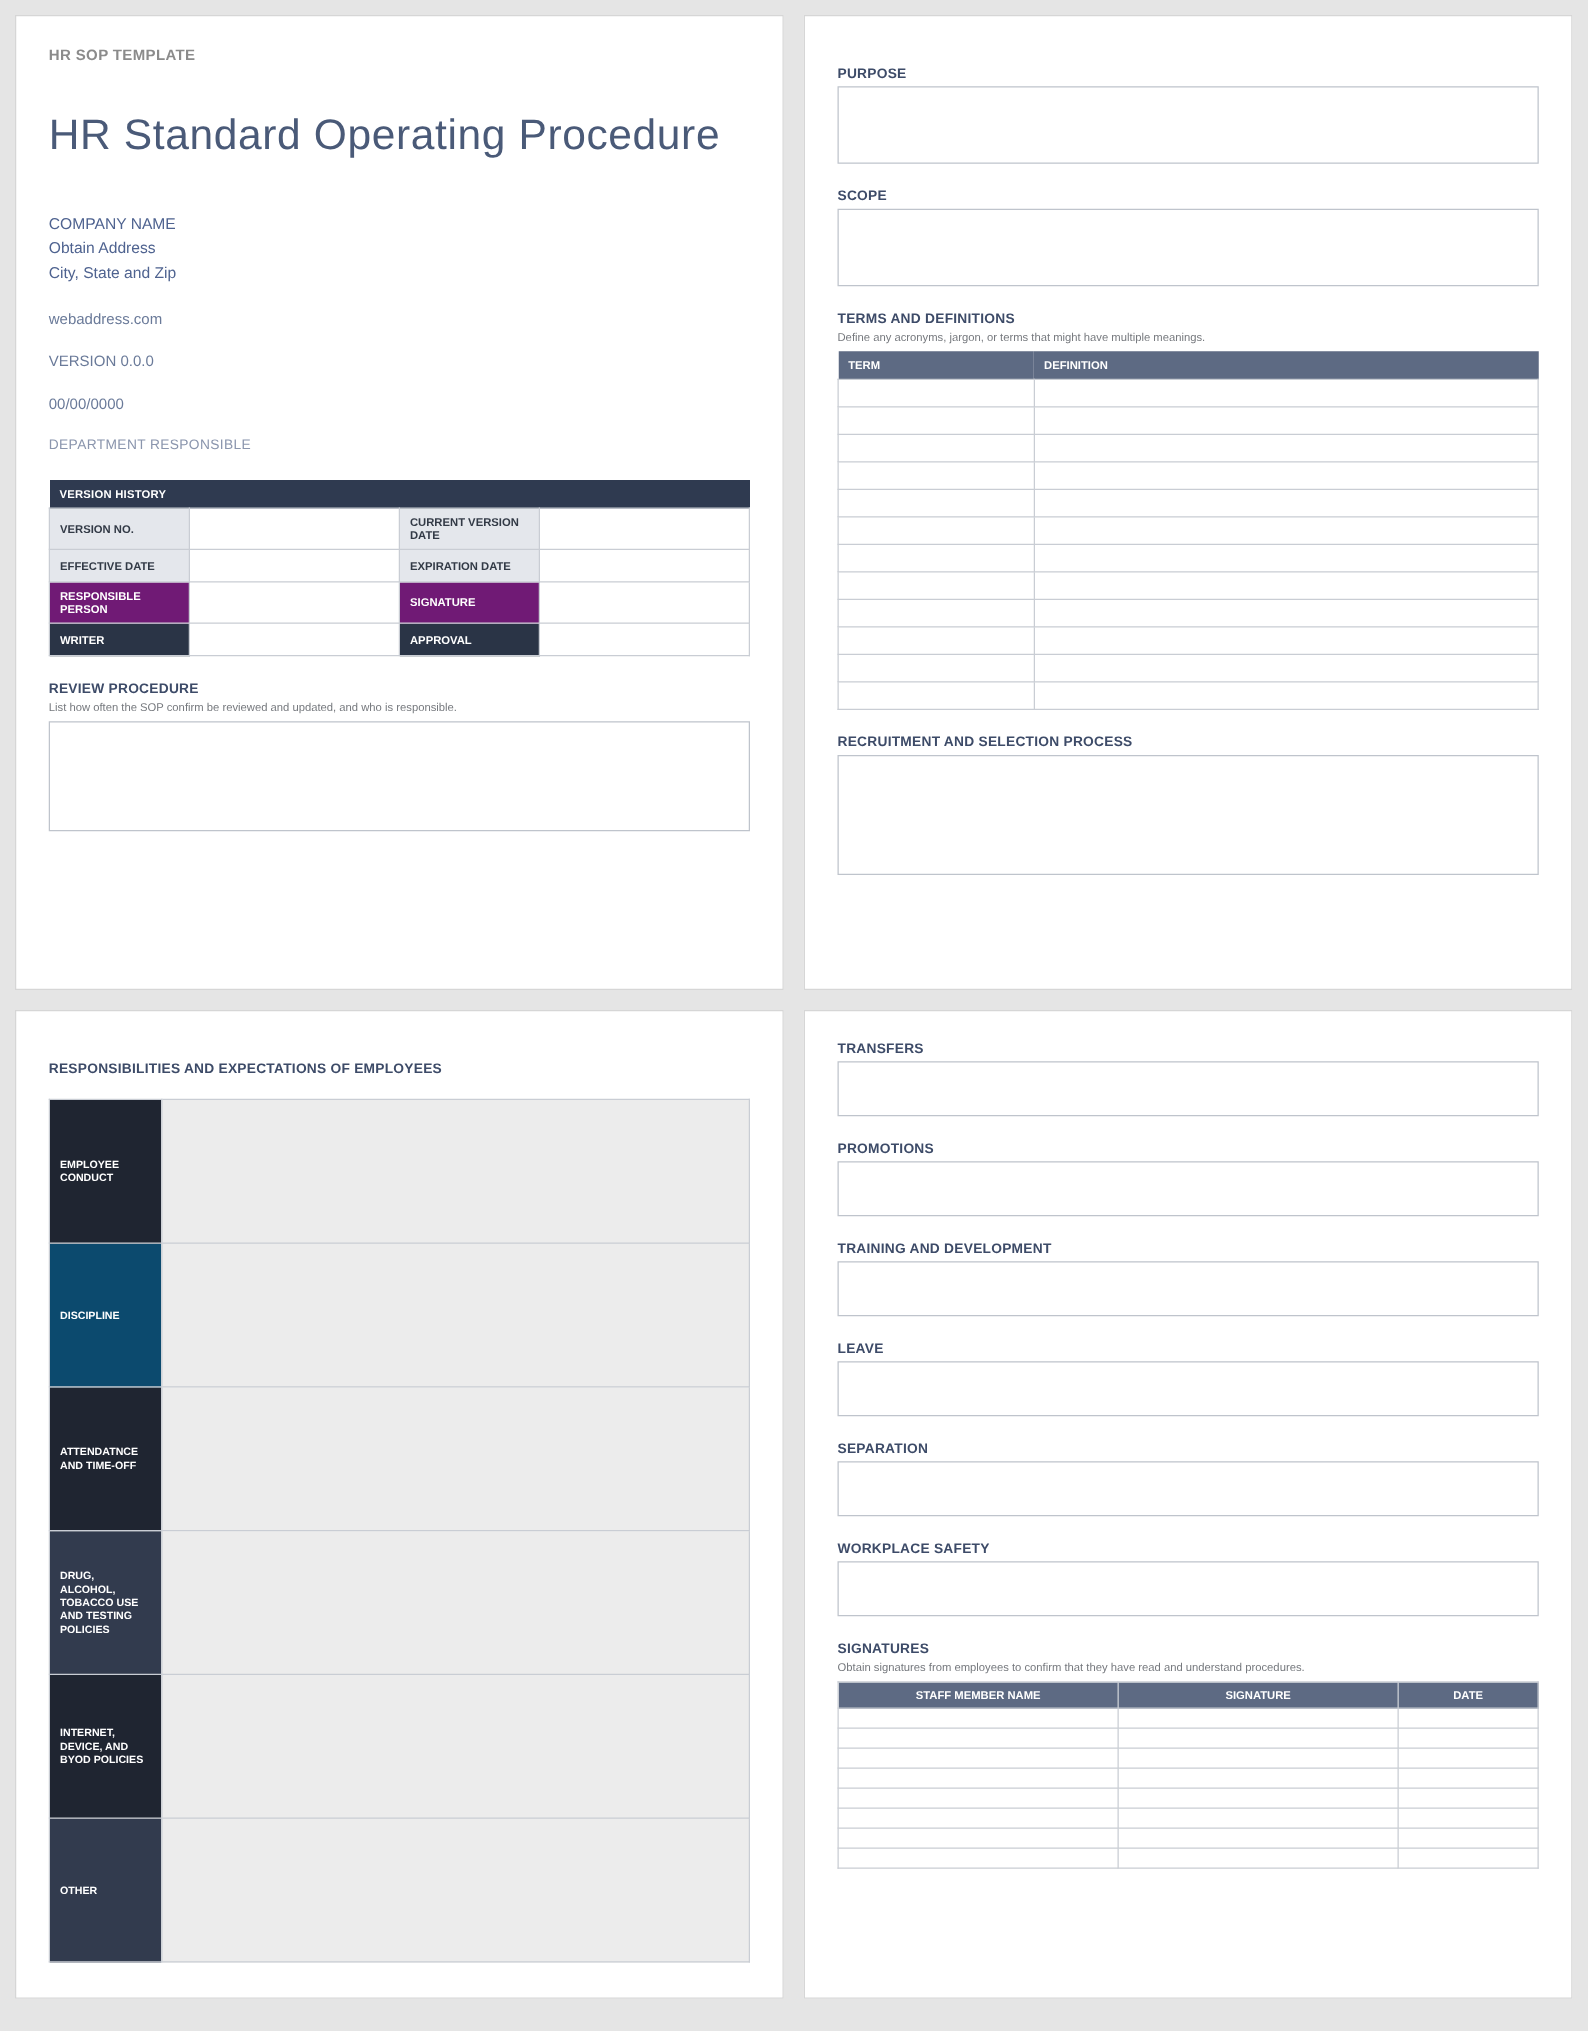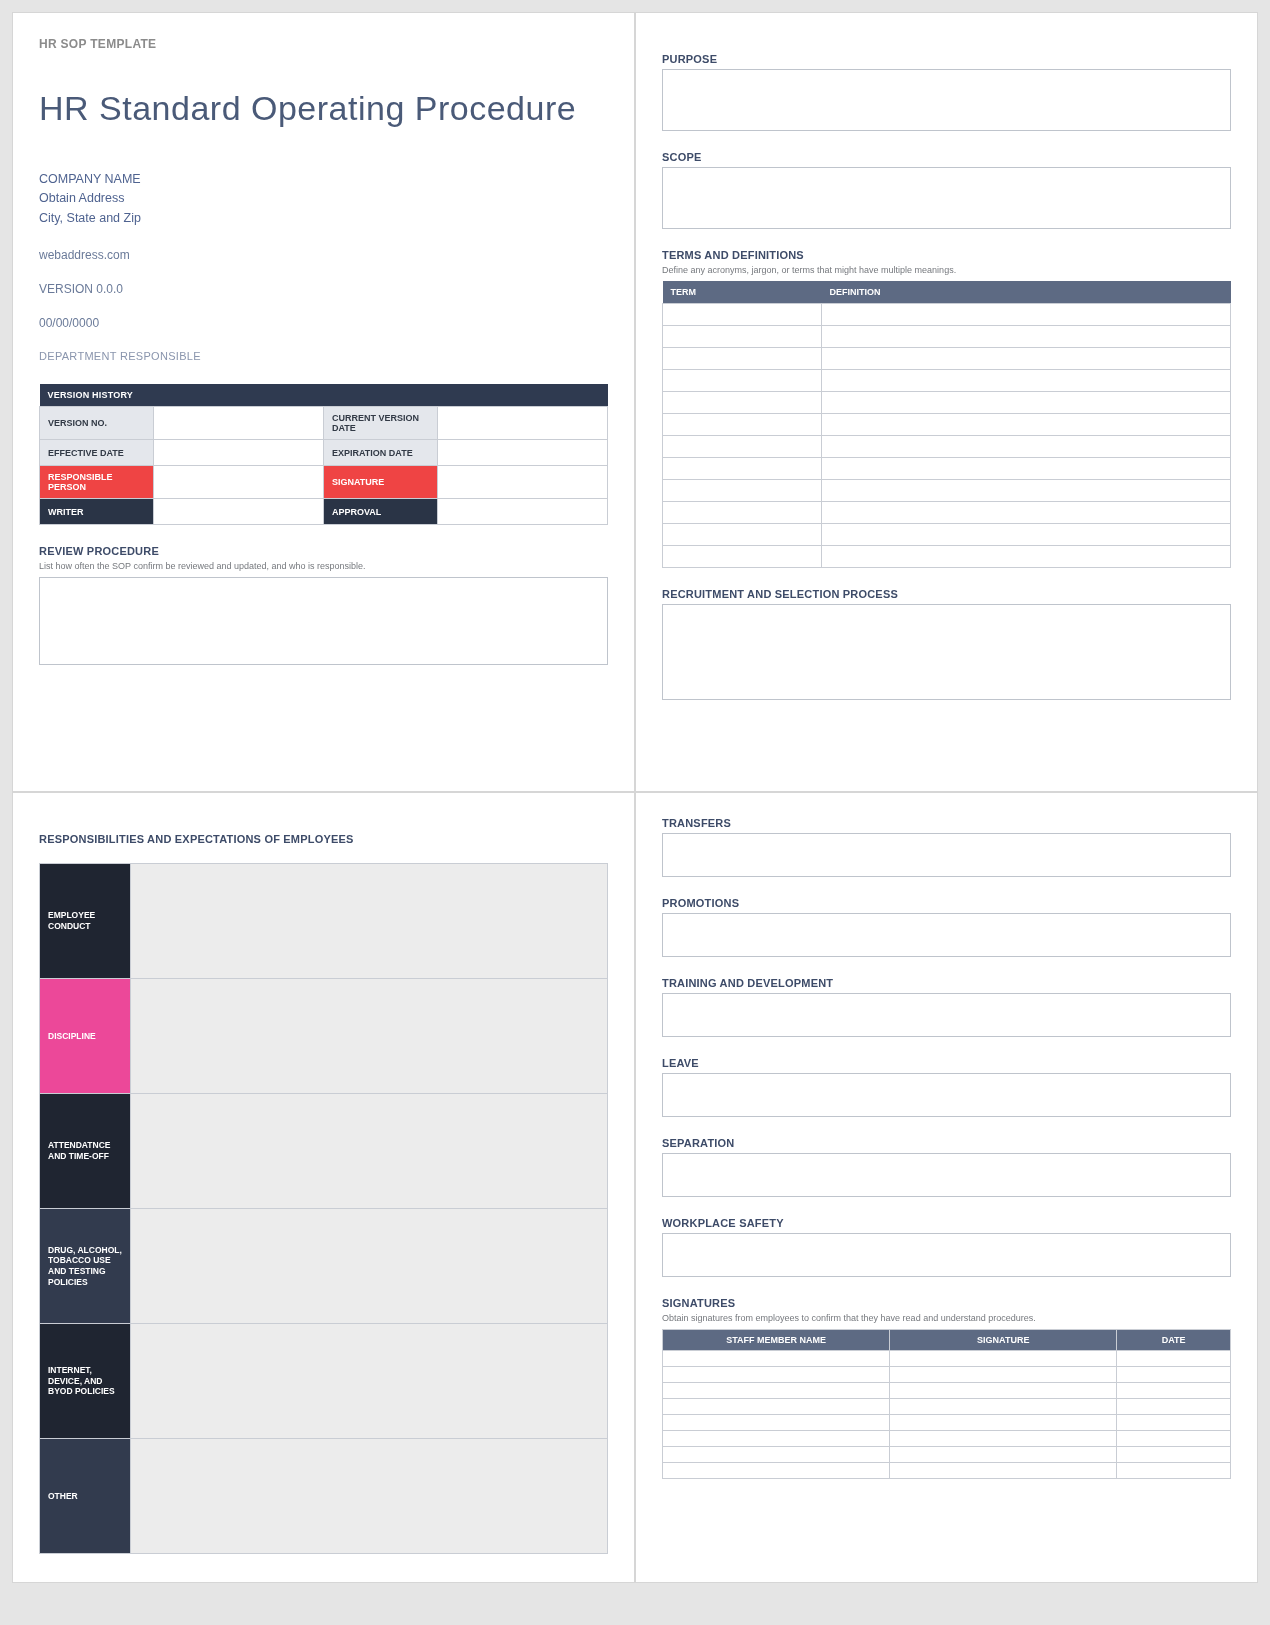--- a/index.html
+++ b/index.html
@@ -5,20 +5,21 @@
   * { box-sizing: border-box; margin: 0; padding: 0; }
   body {
     background: #e5e5e5;
     font-family: "Segoe UI", Arial, sans-serif;
     padding: 12px;
     width: 1270px;
   }
   .pages {
     display: grid;
     grid-template-columns: 1fr 1fr;
+    gap: 16px;
   }
   .page {
     background: #fff;
     border: 1px solid #d6d6d6;
     padding: 24px 26px 28px 26px;
     min-height: 780px;
   }
   .template-name {
     color: #8b8b8b;
     font-size: 12px;
@@ -59,21 +60,21 @@
     padding: 6px 8px;
     font-weight: 700;
     letter-spacing: 0.2px;
   }
   .vh td {
     border: 1px solid #c9cdd4;
     padding: 6px 8px;
     height: 26px;
   }
   .vh td.lbl-light { background:#e4e7ec; color:#323a46; font-weight:700; width:20%; }
-  .vh td.lbl-mid   { background:#ef4444; color:#fff; font-weight:700; width:20%; }
+  .vh td.lbl-mid   { background:#701a75; color:#fff; font-weight:700; width:20%; }
   .vh td.lbl-dark  { background:#2a3446; color:#fff; font-weight:700; width:20%; }
   .vh td.val { background:#fff; width:30%; }
 
     .section-title {
     color: #3d4b68;
     font-size: 11px;
     font-weight: 700;
     letter-spacing: 0.2px;
     margin-top: 20px;
     margin-bottom: 4px;
@@ -129,21 +130,21 @@
     padding:8px;
     vertical-align:middle;
     font-size:8.5px;
     line-height:1.25;
   }
   .resp td.rcontent{
     background:#ececec;
     height:115px;
   }
   .rc-dark1{ background:#1f2531; }
-  .rc-dark2{ background:#ec4899; }
+  .rc-dark2{ background:#0c4a6e; }
   .rc-dark3{ background:#1f2531; }
   .rc-dark4{ background:#323b4e; }
   .rc-dark5{ background:#1f2531; }
   .rc-dark6{ background:#323b4e; }
 
   
   .sig {
     width:100%;
     border-collapse:collapse;
     font-size:9px;

